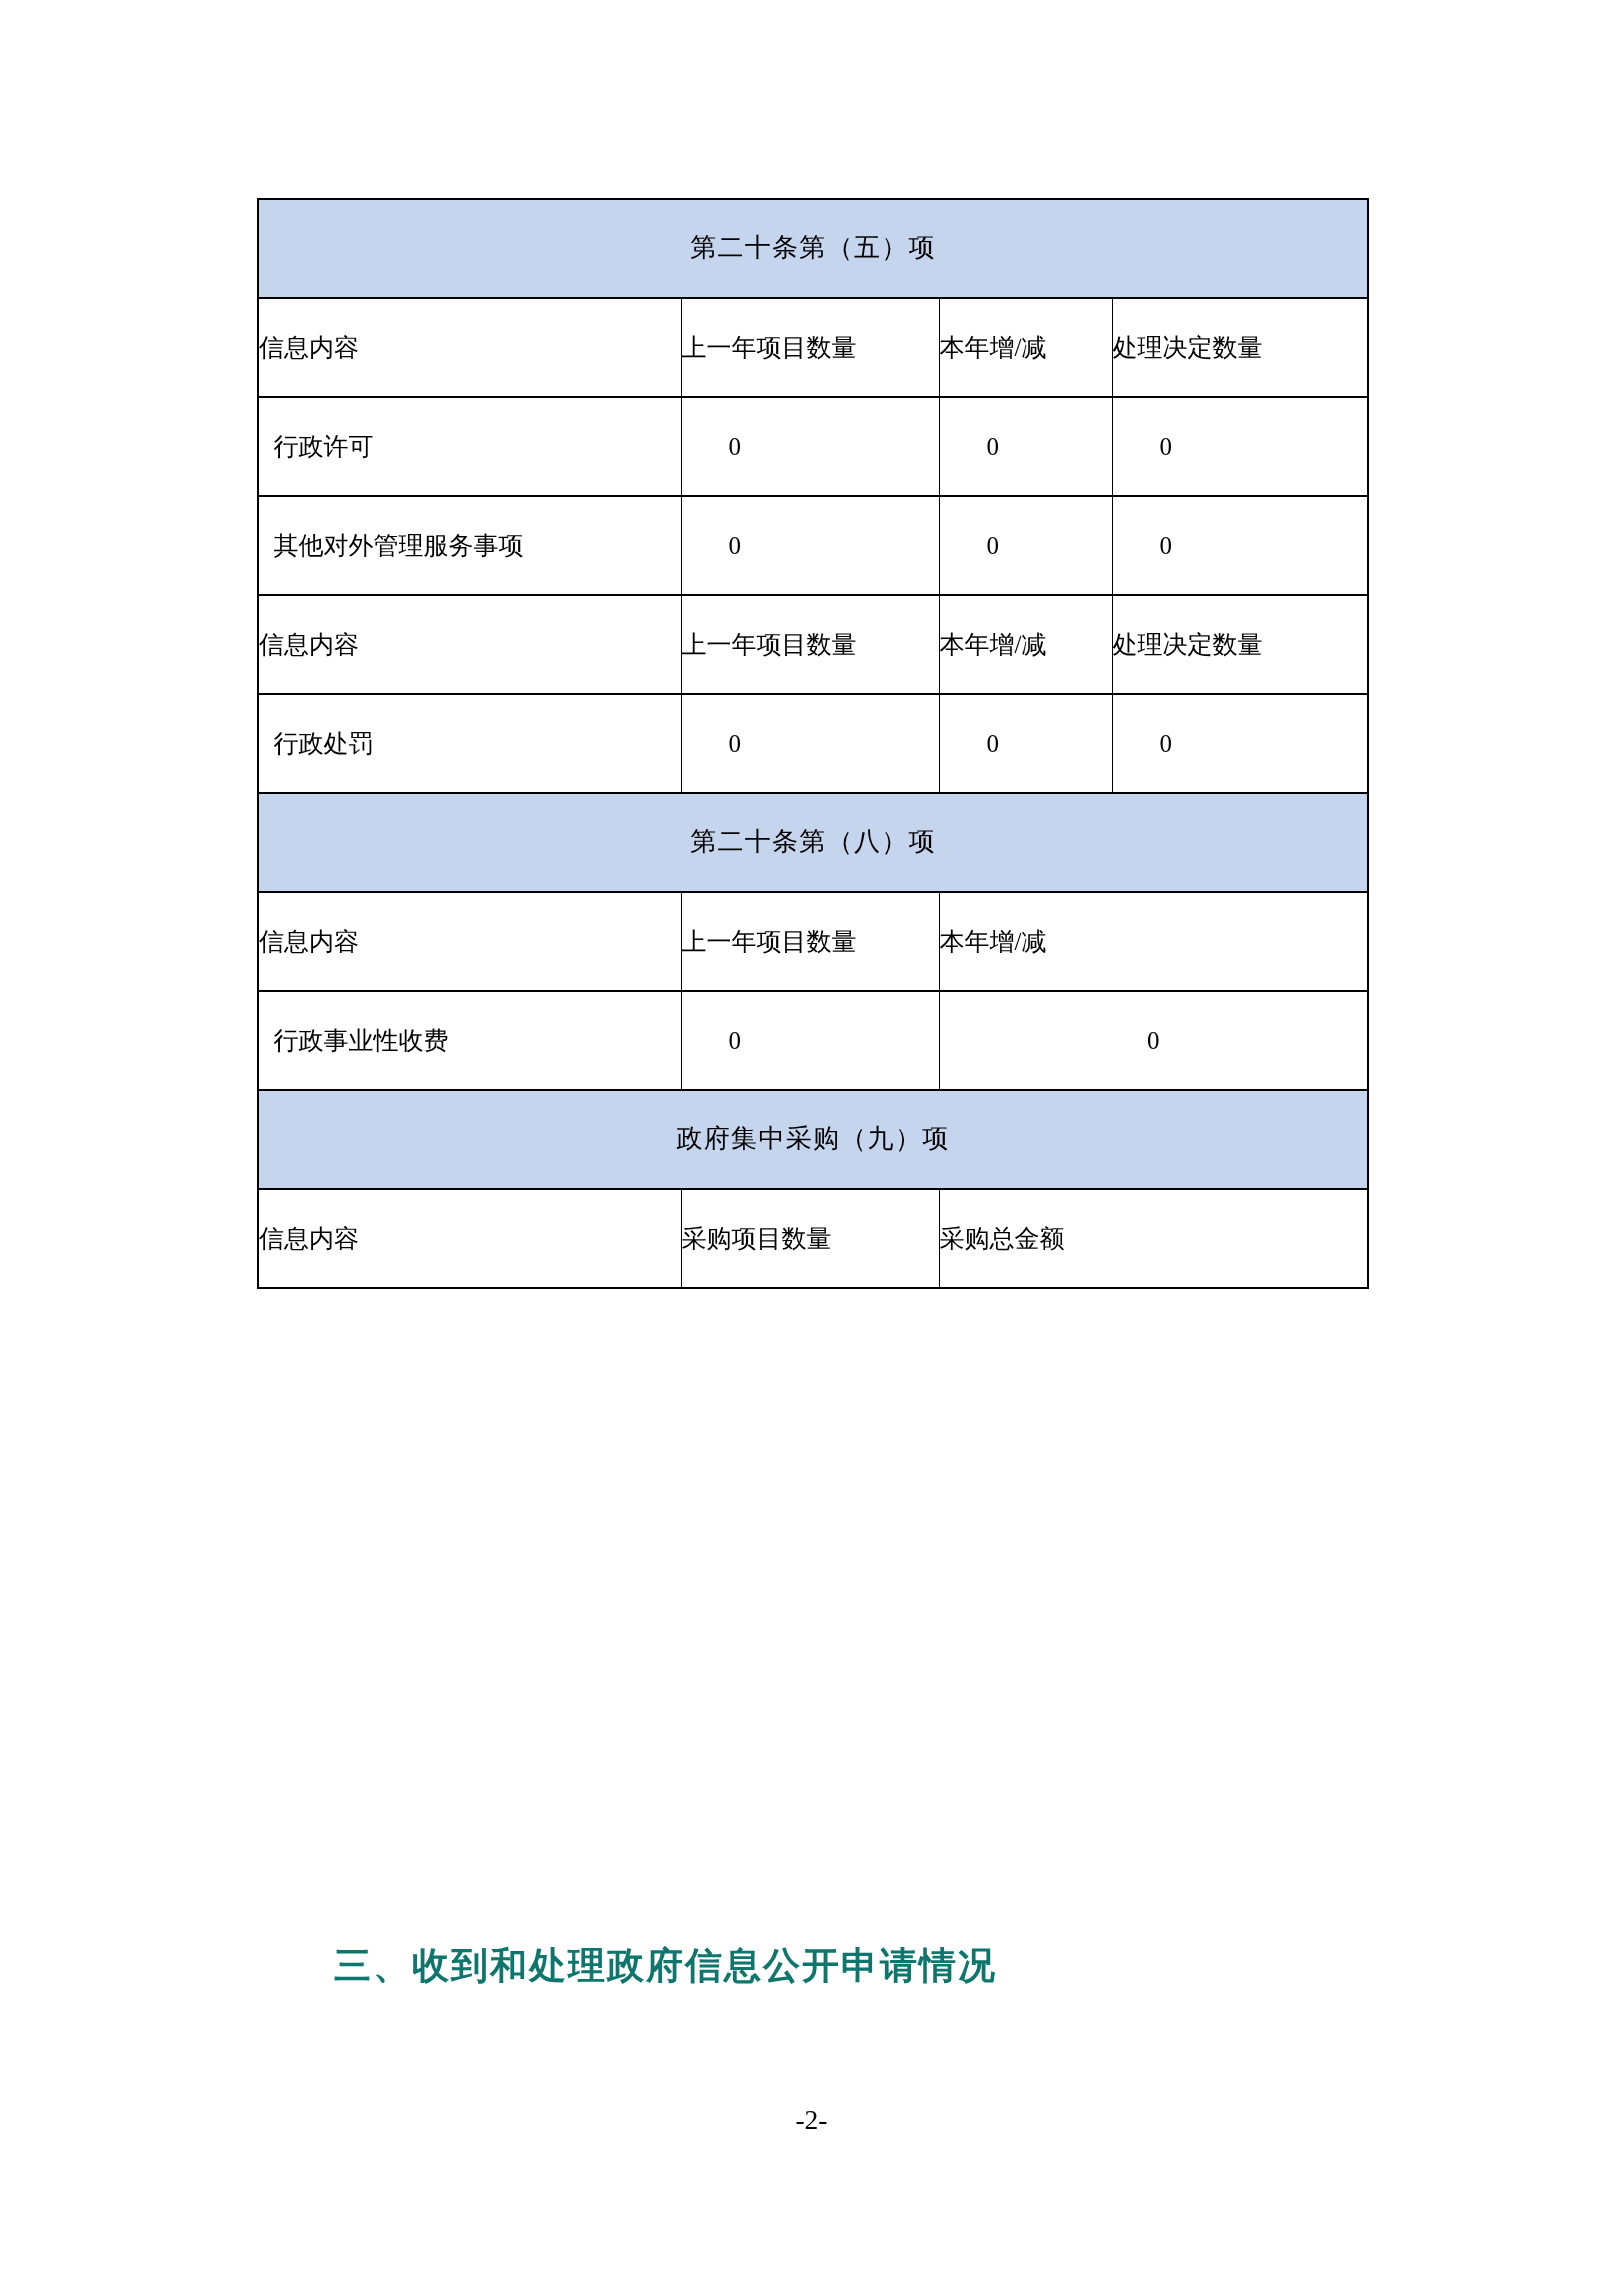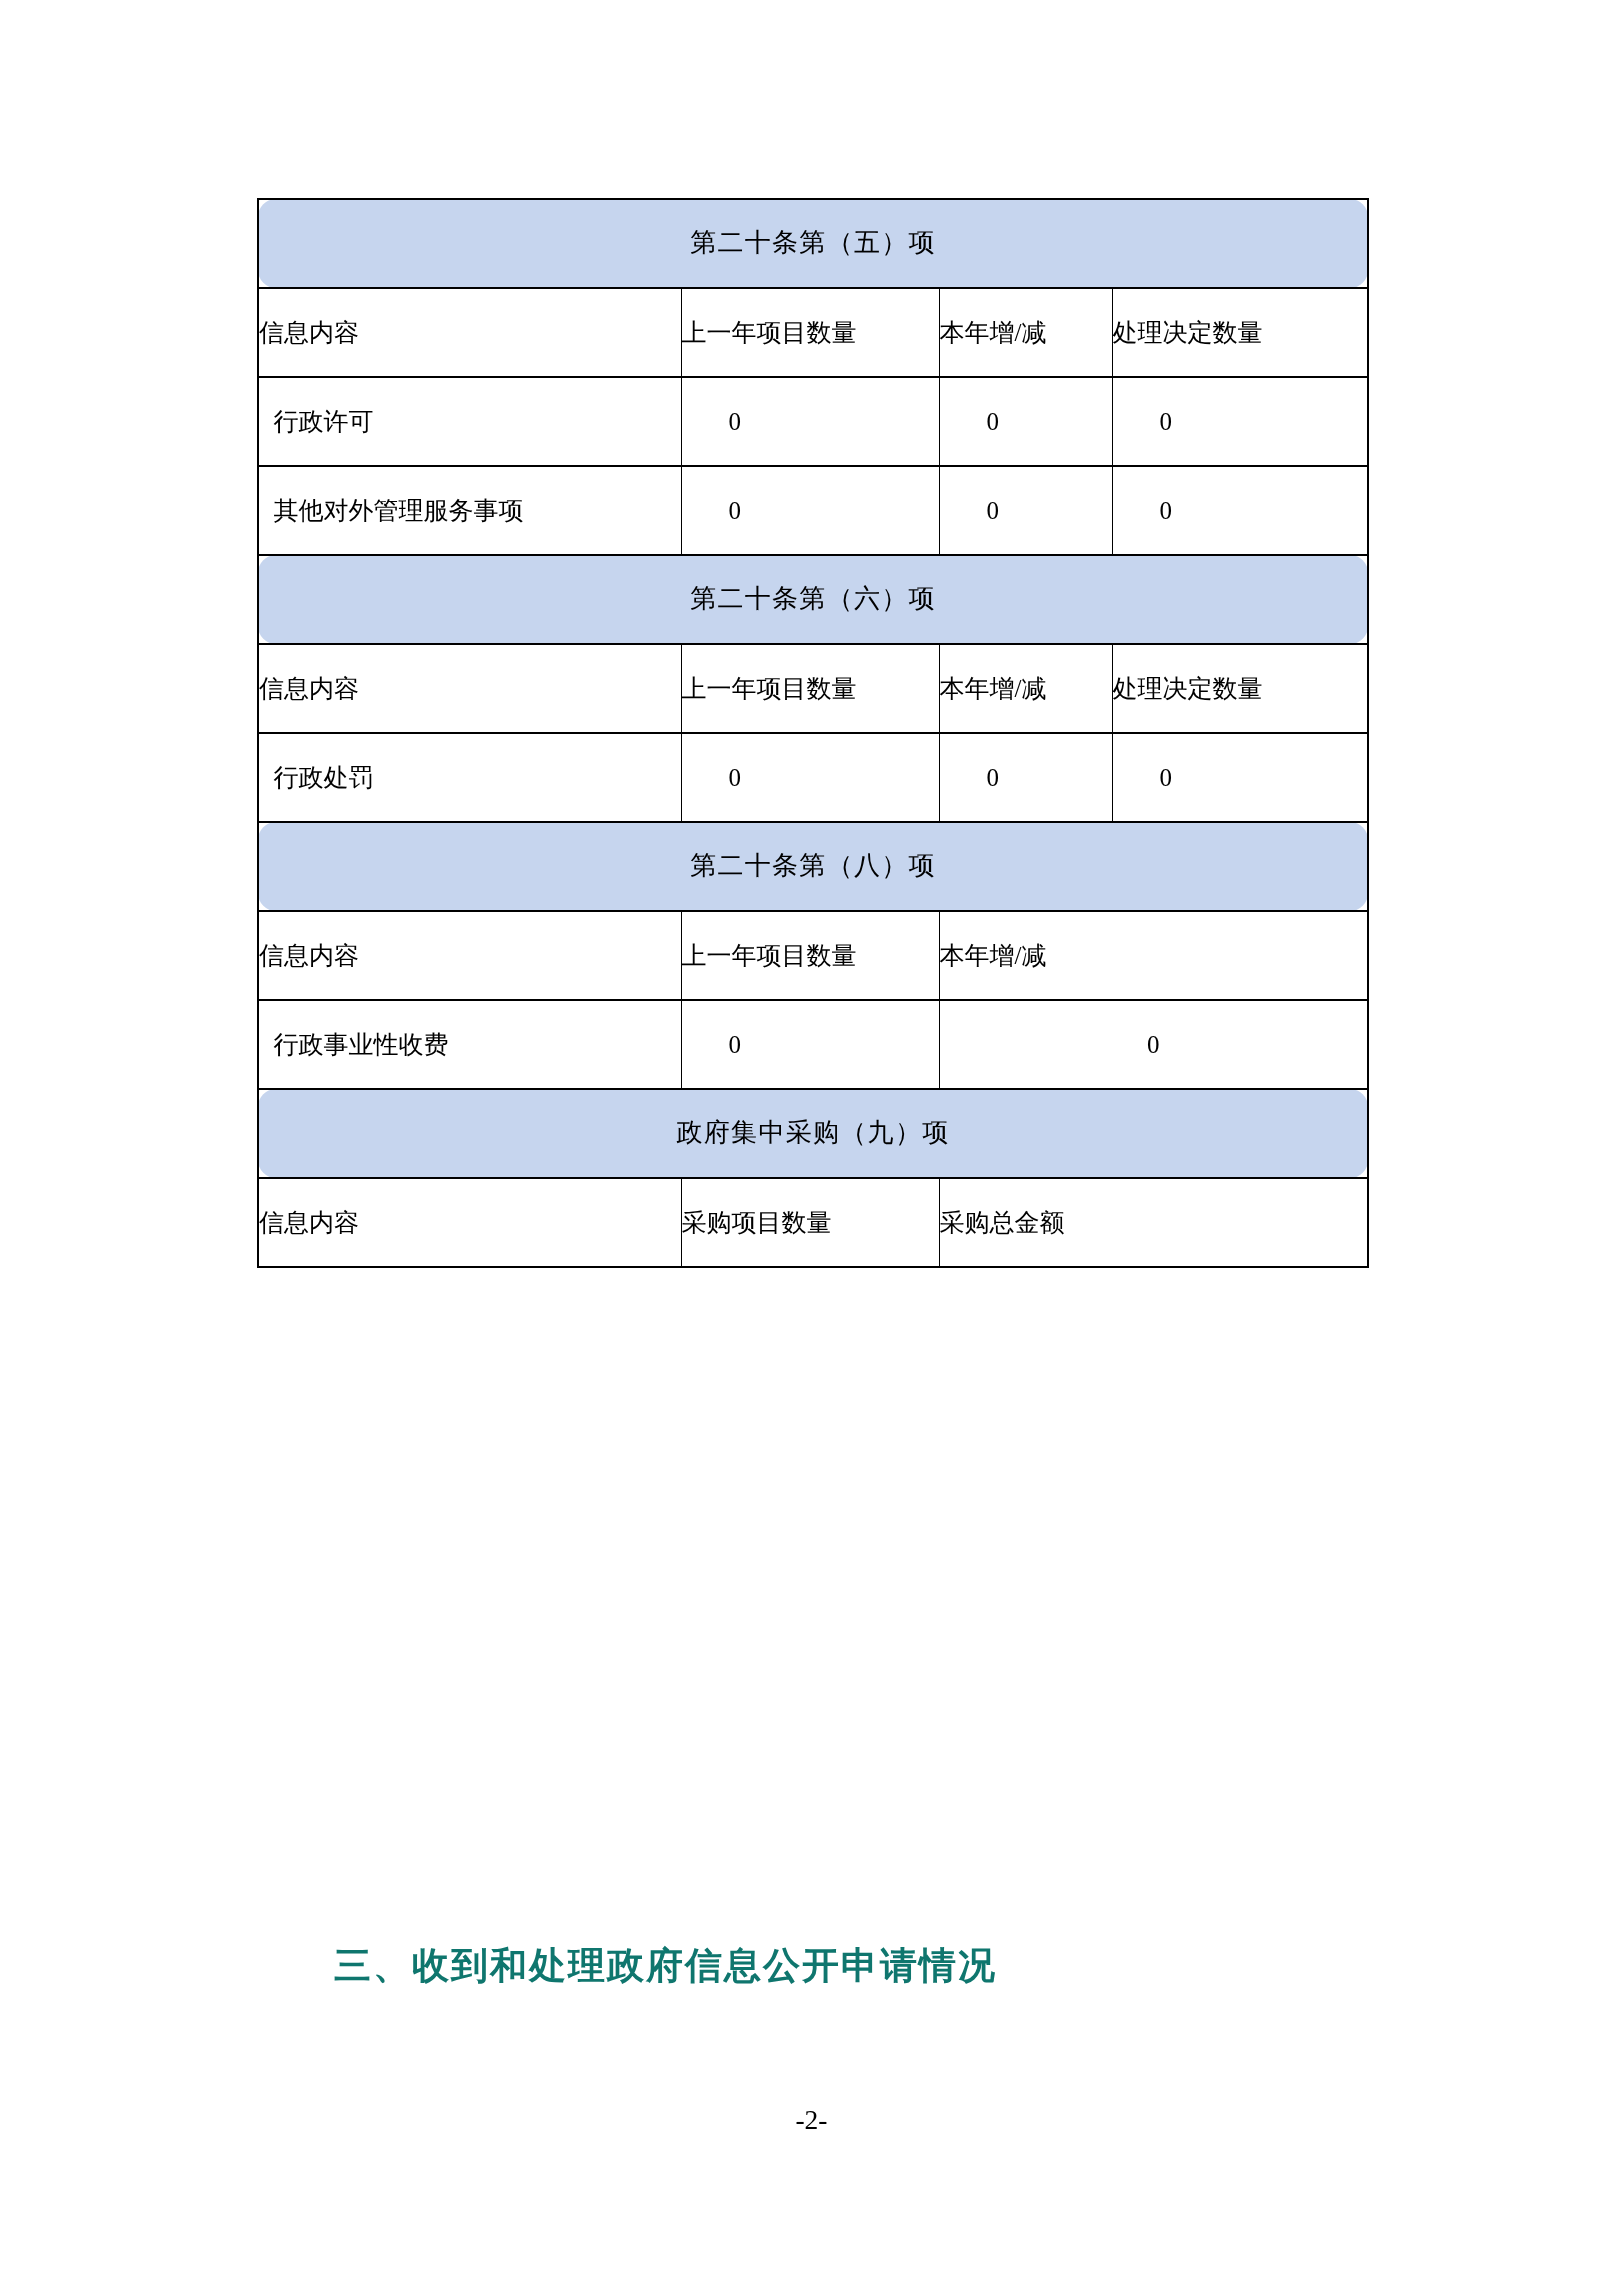--- a/index.html
+++ b/index.html
@@ -22,25 +22,24 @@
     border-collapse: collapse;
     table-layout: fixed;
     font-size: 25px;
     color: var(--ink);
   }
   table.report-table td {
     border-left: 1.3px solid var(--line);
     border-right: 1.3px solid var(--line);
     border-top: 2.6px solid var(--line);
     border-bottom: 2.6px solid var(--line);
-    height: 89px;
+    height: 99px;
     vertical-align: middle;
     line-height: 1.25;
     overflow: hidden;
-    border-radius: 18px;
   }
   table.report-table { border: 2px solid var(--line); }
   tr.section-row td {
     background: var(--header-bg);
     text-align: center;
     font-size: 26px;
     letter-spacing: 1.3px;
   }
   tr.colhead-row td { text-align: left; }
   td.cell-label { text-align: left; padding-left: 14.4px; margin-top: 19px; }
@@ -97,23 +96,20 @@
       <td class="cell-value">0</td>
       <td class="cell-value">0</td>
     </tr>
     <tr>
       <td class="cell-label">其他对外管理服务事项</td>
       <td class="cell-value">0</td>
       <td class="cell-value">0</td>
       <td class="cell-value">0</td>
     </tr>
 
-    <tr class="section-row">
-      <td colspan="4">第二十条第（六）项</td>
-    </tr>
     <tr class="colhead-row">
       <td>信息内容</td>
       <td>上一年项目数量</td>
       <td>本年增/减</td>
       <td>处理决定数量</td>
     </tr>
     <tr>
       <td class="cell-label">行政处罚</td>
       <td class="cell-value">0</td>
       <td class="cell-value">0</td>

